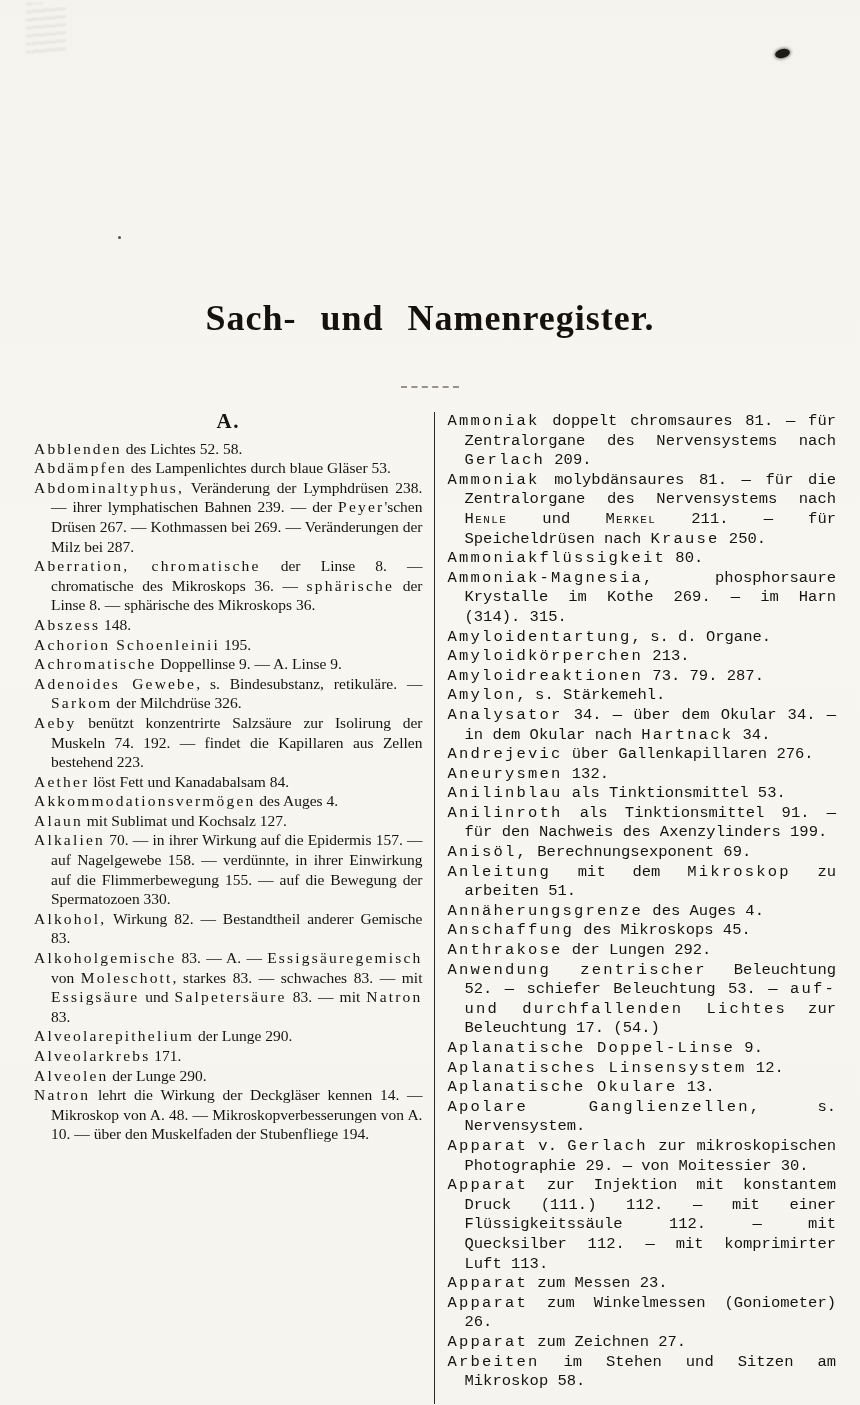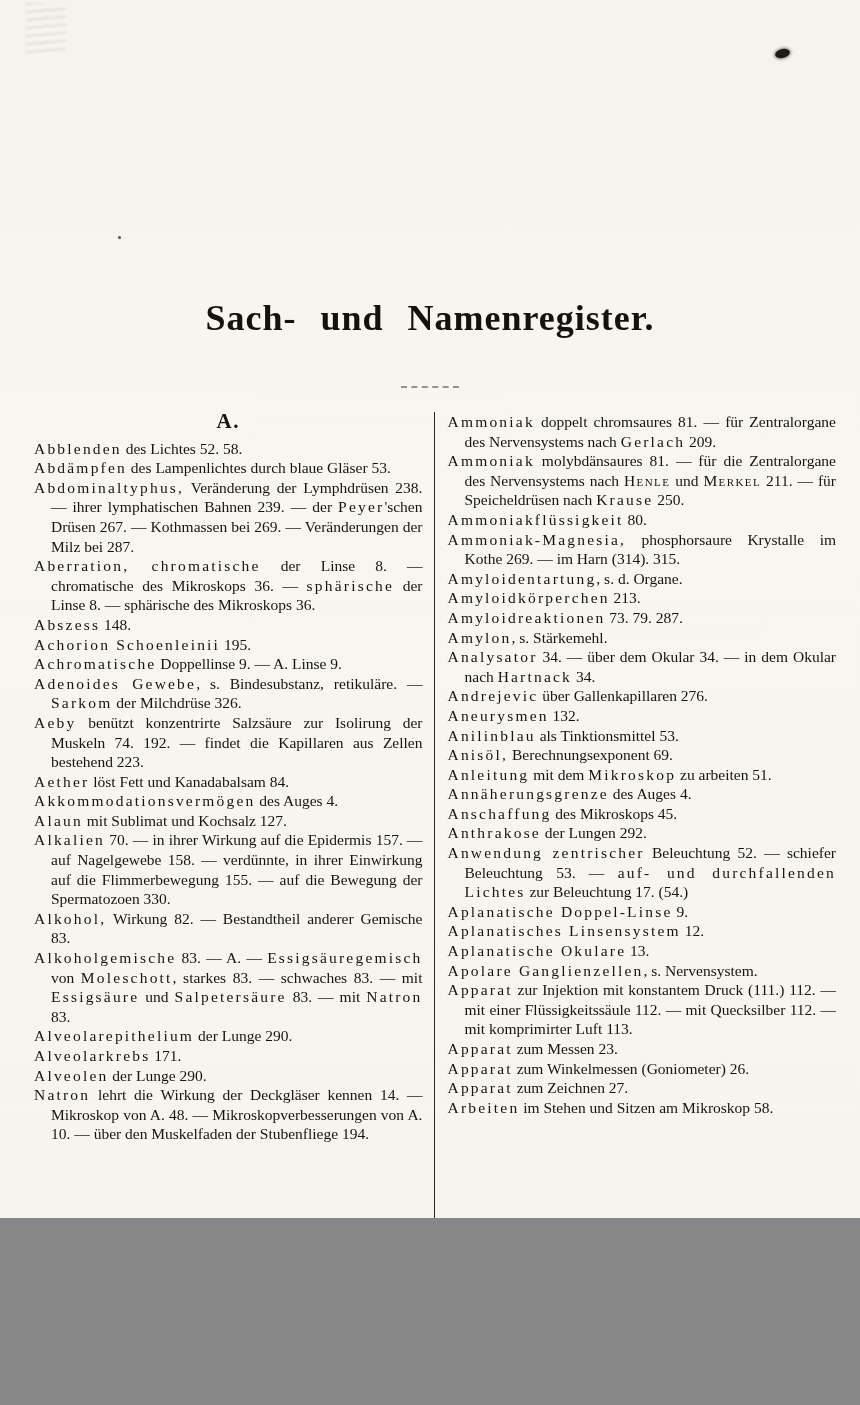--- a/index.html
+++ b/index.html
@@ -1,20 +1,20 @@
 <!DOCTYPE html>
 <html lang="de"><head>
 <meta charset="utf-8">
 <style>
   * { margin: 0; padding: 0; box-sizing: border-box; }
   body { background: #888; }
   .page {
     position: relative;
     width: 860px;
-    height: 1218px;
+    height: 1405px;
     margin: 0 auto;
     background: linear-gradient(180deg, #f4f3ee 0%, #f7f6f1 40%, #f5f4ee 100%);
     color: #17140f;
     font-family: "Liberation Serif", "DejaVu Serif", serif;
     overflow: hidden;
   }
   .title {
     margin-top: 297px;
     text-align: center;
     font-size: 36px;
@@ -36,21 +36,21 @@
     min-height: 992px;
   }
   .col {
     flex: 1;
     font-size: 15.5px;
     line-height: 19.6px;
     text-align: justify;
     hyphens: auto;
   }
   .col-left  { padding-right: 11px; }
-  .col-right { padding-left: 13px; }
+  .col-right { padding-left: 13px; font-family: Liberation Mono, monospace; }
   .divider { width: 1px; background: #2b2722; }
   .section-letter {
     text-align: center;
     font-size: 21px;
     font-weight: bold;
     letter-spacing: 1.5px;
     margin-bottom: 7px;
   }
   .entry {
     padding-left: 17px;
@@ -128,30 +128,32 @@
           <p class="entry"><span class="seg-h">Ammoniakflüssigkeit</span><span class="seg-n"> 80.</span></p>
           <p class="entry"><span class="seg-h">Ammoniak-Magnesia,</span><span class="seg-n"> phosphorsaure Krystalle im Kothe 269. — im Harn (314). 315.</span></p>
           <p class="entry"><span class="seg-h">Amyloidentartung</span><span class="seg-n">, s. d. Organe.</span></p>
           <p class="entry"><span class="seg-h">Amyloidkörperchen</span><span class="seg-n"> 213.</span></p>
           <p class="entry"><span class="seg-h">Amyloidreaktionen</span><span class="seg-n"> 73. 79. 287.</span></p>
           <p class="entry"><span class="seg-h">Amylon</span><span class="seg-n">, s. Stärkemehl.</span></p>
           <p class="entry"><span class="seg-h">Analysator</span><span class="seg-n"> 34. — über dem Okular 34. — in dem Okular nach </span><span class="seg-s">Hartnack</span><span class="seg-n"> 34.</span></p>
           <p class="entry"><span class="seg-h">Andrejevic</span><span class="seg-n"> über Gallenkapillaren 276.</span></p>
           <p class="entry"><span class="seg-h">Aneurysmen</span><span class="seg-n"> 132.</span></p>
           <p class="entry"><span class="seg-h">Anilinblau</span><span class="seg-n"> als Tinktionsmittel 53.</span></p>
+          <p class="entry"><span class="seg-h">Anilinroth</span><span class="seg-n"> als Tinktionsmittel 91. — für den Nachweis des Axenzylinders 199.</span></p>
           <p class="entry"><span class="seg-h">Anisöl,</span><span class="seg-n"> Berechnungsexponent 69.</span></p>
           <p class="entry"><span class="seg-h">Anleitung</span><span class="seg-n"> mit dem </span><span class="seg-s">Mikroskop</span><span class="seg-n"> zu arbeiten 51.</span></p>
           <p class="entry"><span class="seg-h">Annäherungsgrenze</span><span class="seg-n"> des Auges 4.</span></p>
           <p class="entry"><span class="seg-h">Anschaffung</span><span class="seg-n"> des Mikroskops 45.</span></p>
           <p class="entry"><span class="seg-h">Anthrakose</span><span class="seg-n"> der Lungen 292.</span></p>
           <p class="entry"><span class="seg-h">Anwendung zentrischer</span><span class="seg-n"> Beleuchtung 52. — schiefer Beleuchtung 53. — </span><span class="seg-s">auf- und durchfallenden Lichtes</span><span class="seg-n"> zur Beleuchtung 17. (54.)</span></p>
           <p class="entry"><span class="seg-h">Aplanatische Doppel-Linse</span><span class="seg-n"> 9.</span></p>
           <p class="entry"><span class="seg-h">Aplanatisches Linsensystem</span><span class="seg-n"> 12.</span></p>
           <p class="entry"><span class="seg-h">Aplanatische Okulare</span><span class="seg-n"> 13.</span></p>
           <p class="entry"><span class="seg-h">Apolare Ganglienzellen</span><span class="seg-n">, s. Nervensystem.</span></p>
+          <p class="entry"><span class="seg-h">Apparat</span><span class="seg-n"> v. </span><span class="seg-s">Gerlach</span><span class="seg-n"> zur mikroskopischen Photographie 29. — von Moitessier 30.</span></p>
           <p class="entry"><span class="seg-h">Apparat</span><span class="seg-n"> zur Injektion mit konstantem Druck (111.) 112. — mit einer Flüssigkeitssäule 112. — mit Quecksilber 112. — mit komprimirter Luft 113.</span></p>
           <p class="entry"><span class="seg-h">Apparat</span><span class="seg-n"> zum Messen 23.</span></p>
           <p class="entry"><span class="seg-h">Apparat</span><span class="seg-n"> zum Winkelmessen (Goniometer) 26.</span></p>
           <p class="entry"><span class="seg-h">Apparat</span><span class="seg-n"> zum Zeichnen 27.</span></p>
           <p class="entry"><span class="seg-h">Arbeiten</span><span class="seg-n"> im Stehen und Sitzen am Mikroskop 58.</span></p>
         </div>
     </div>
   </div>
 </div>
 

